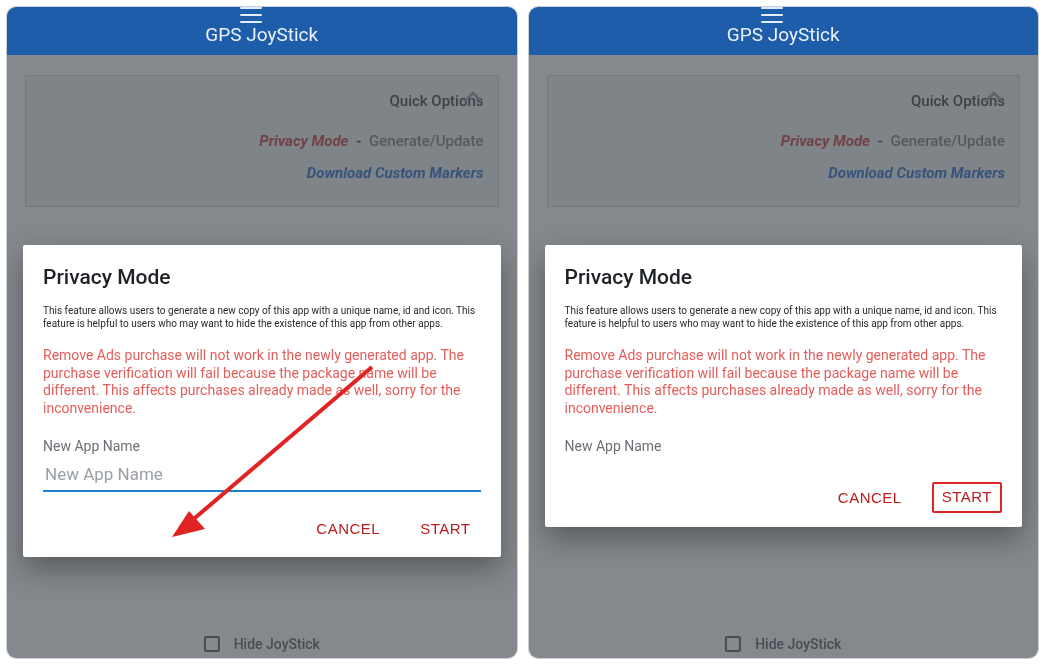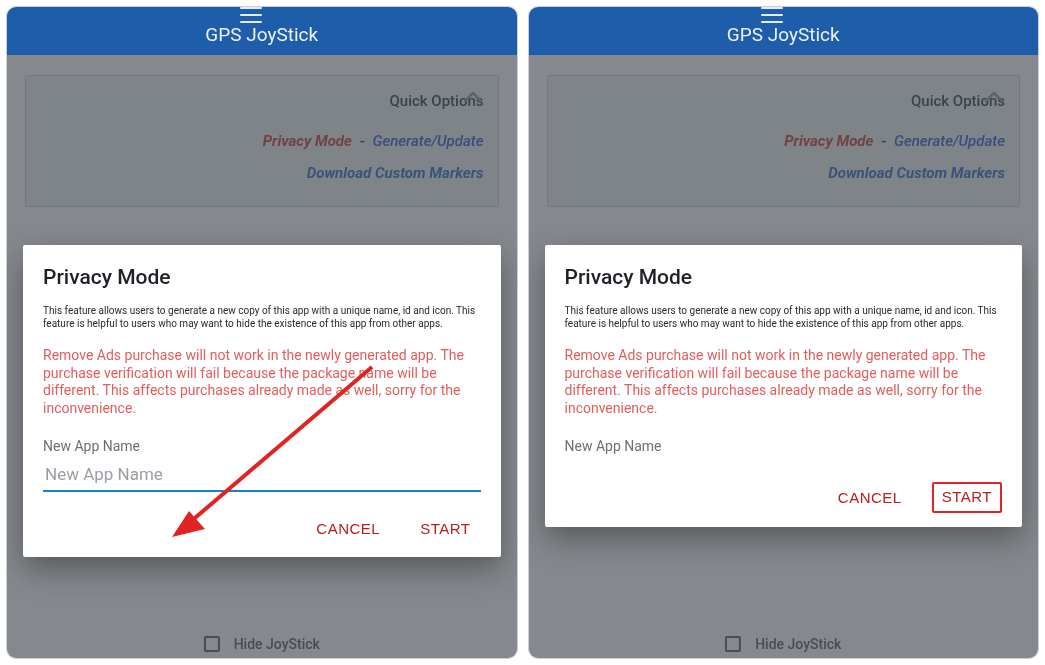--- a/index.html
+++ b/index.html
@@ -83,23 +83,22 @@
     color: #c62d2f;
     font-weight: 700;
     font-style: italic;
   }
   .privacy-row .dash {
     color: #222;
     font-weight: 500;
     margin: 0 4px;
   }
   .privacy-row .gu {
-    color: #1d4ed8;
-    font-weight: 500;
-    font-style: italic;
+    color: #737373;
+    font-weight: 500;
   }
   .download-row {
     color: #1e62c9;
     font-weight: 700;
     font-style: italic;
     font-size: 15px;
     margin-left: 12px;
     margin-bottom: 14px;
   }
   .scrim {

